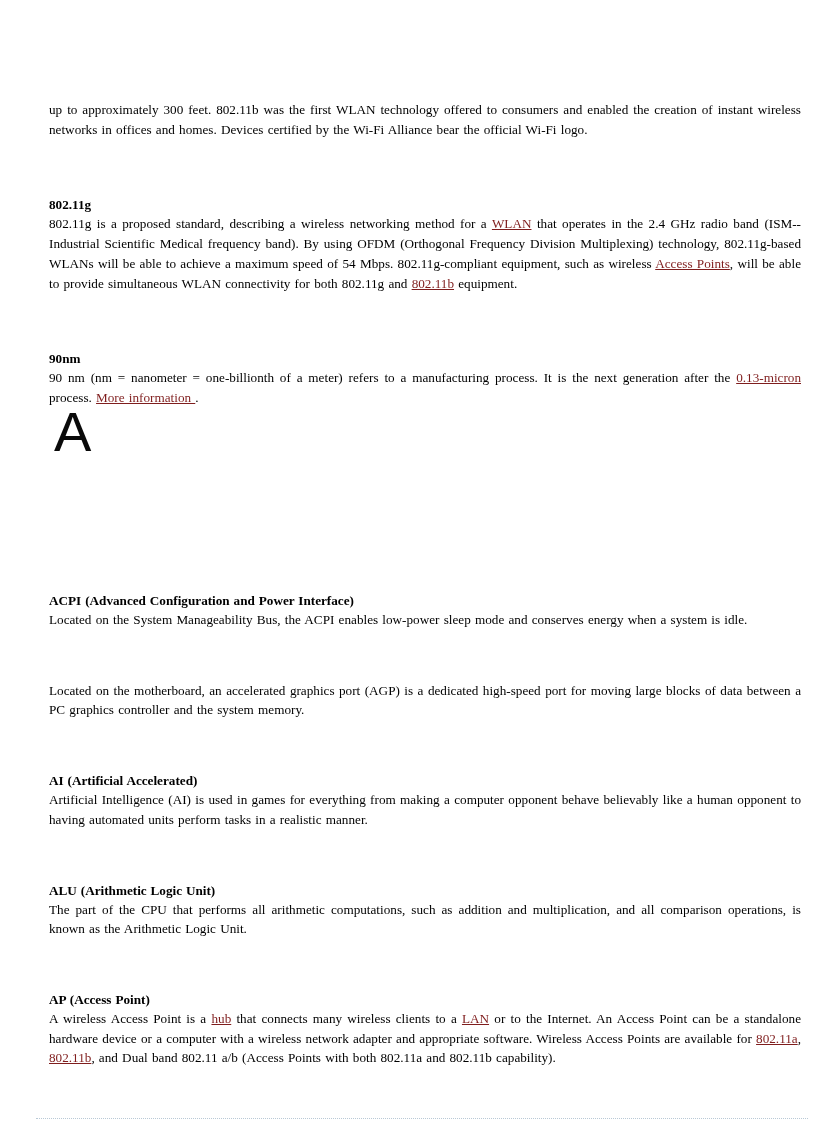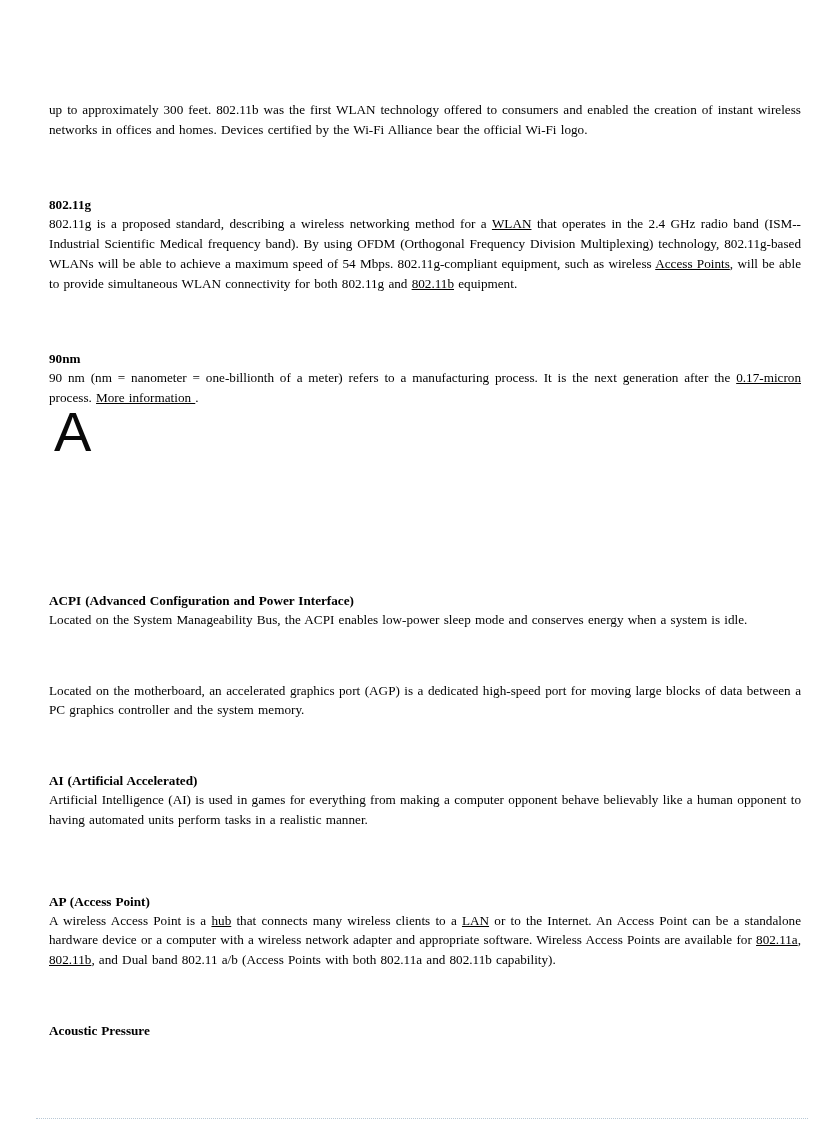--- a/index.html
+++ b/index.html
@@ -40,21 +40,21 @@
     margin: 0;
     font-size: 13.2px;
     line-height: 19px;
     font-weight: bold;
     text-align: left;
     word-spacing: 0.6px;
   }
   .gap-sm { height: 16px; }
   .gap-xs { height: 11px; }
   a.doclink {
-    color: #000000;
+    color: #7f1d1d;
     text-decoration: underline;
   }
   .section-letter {
     position: absolute;
     left: 40px;
     top: 404px;
     font-family: "Liberation Sans", "DejaVu Sans", sans-serif;
     font-size: 56px;
     line-height: 56px;
     font-weight: normal;
@@ -84,21 +84,21 @@
 
     <div class="entry-block">
       <h2 class="entry-heading">802.11g</h2>
       <p class="body-text">802.11g is a proposed standard,  describing  a wireless  networking  method for a <a class="doclink" href="#">WLAN</a> that operates in the  2.4 GHz radio  band (ISM--Industrial  Scientific  Medical frequency  band).  By using  OFDM (Orthogonal  Frequency  Division Multiplexing)   technology,  802.11g-based WLANs will  be able to achieve  a maximum   speed of 54 Mbps. 802.11g-compliant  equipment,  such as wireless  <a class="doclink" href="#">Access Points</a>, will  be able to provide  simultaneous   WLAN connectivity  for both 802.11g and <a class="doclink" href="#">802.11b</a> equipment.</p>
     </div>
 
     <div class="gap-sm"></div>
 
     <div class="entry-block">
       <h2 class="entry-heading">90nm</h2>
-      <p class="body-text">90 nm (nm = nanometer  = one-billionth  of a meter) refers to a manufacturing   process. It is the next generation  after the <a class="doclink" href="#">0.17-micron</a> process. <a class="doclink" href="#">More information </a>.</p>
+      <p class="body-text">90 nm (nm = nanometer  = one-billionth  of a meter) refers to a manufacturing   process. It is the next generation  after the <a class="doclink" href="#">0.13-micron</a> process. <a class="doclink" href="#">More information </a>.</p>
     </div>
 
   </div>
 
   <div class="section-letter">A</div>
 
   <div class="content" style="top:551px;">
 
     <div class="entry-block">
       <h2 class="entry-heading">ACPI (Advanced  Configuration  and Power Interface)</h2>
@@ -113,20 +113,24 @@
 
     <div class="gap-xs"></div>
 
     <div class="entry-block">
       <h2 class="entry-heading">AI (Artificial  Accelerated)</h2>
       <p class="body-text">Artificial   Intelligence   (AI) is used in games  for everything  from making  a computer  opponent  behave  believably  like a human  opponent to having  automated  units  perform tasks in  a realistic  manner.</p>
     </div>
 
     <div class="gap-xs"></div>
 
+    <div class="entry-block">
+      <h2 class="entry-heading">ALU (Arithmetic  Logic Unit)</h2>
+      <p class="body-text">The part of the  CPU that performs  all arithmetic   computations,  such  as addition  and multiplication,   and all comparison  operations,  is known  as the Arithmetic   Logic  Unit.</p>
+    </div>
 
     <div class="gap-xs"></div>
 
     <div class="entry-block">
       <h2 class="entry-heading">AP (Access Point)</h2>
       <p class="body-text">A wireless  Access Point is a <a class="doclink" href="#">hub</a> that connects  many  wireless  clients  to a <a class="doclink" href="#">LAN</a> or to the Internet.  An Access Point can be a standalone  hardware  device  or a computer  with  a wireless  network adapter and appropriate  software.  Wireless Access Points  are available  for <a class="doclink" href="#">802.11a</a>, <a class="doclink" href="#">802.11b</a>, and Dual  band 802.11 a/b (Access  Points  with  both 802.11a and 802.11b capability).</p>
     </div>
 
     <div class="gap-xs"></div>
 

